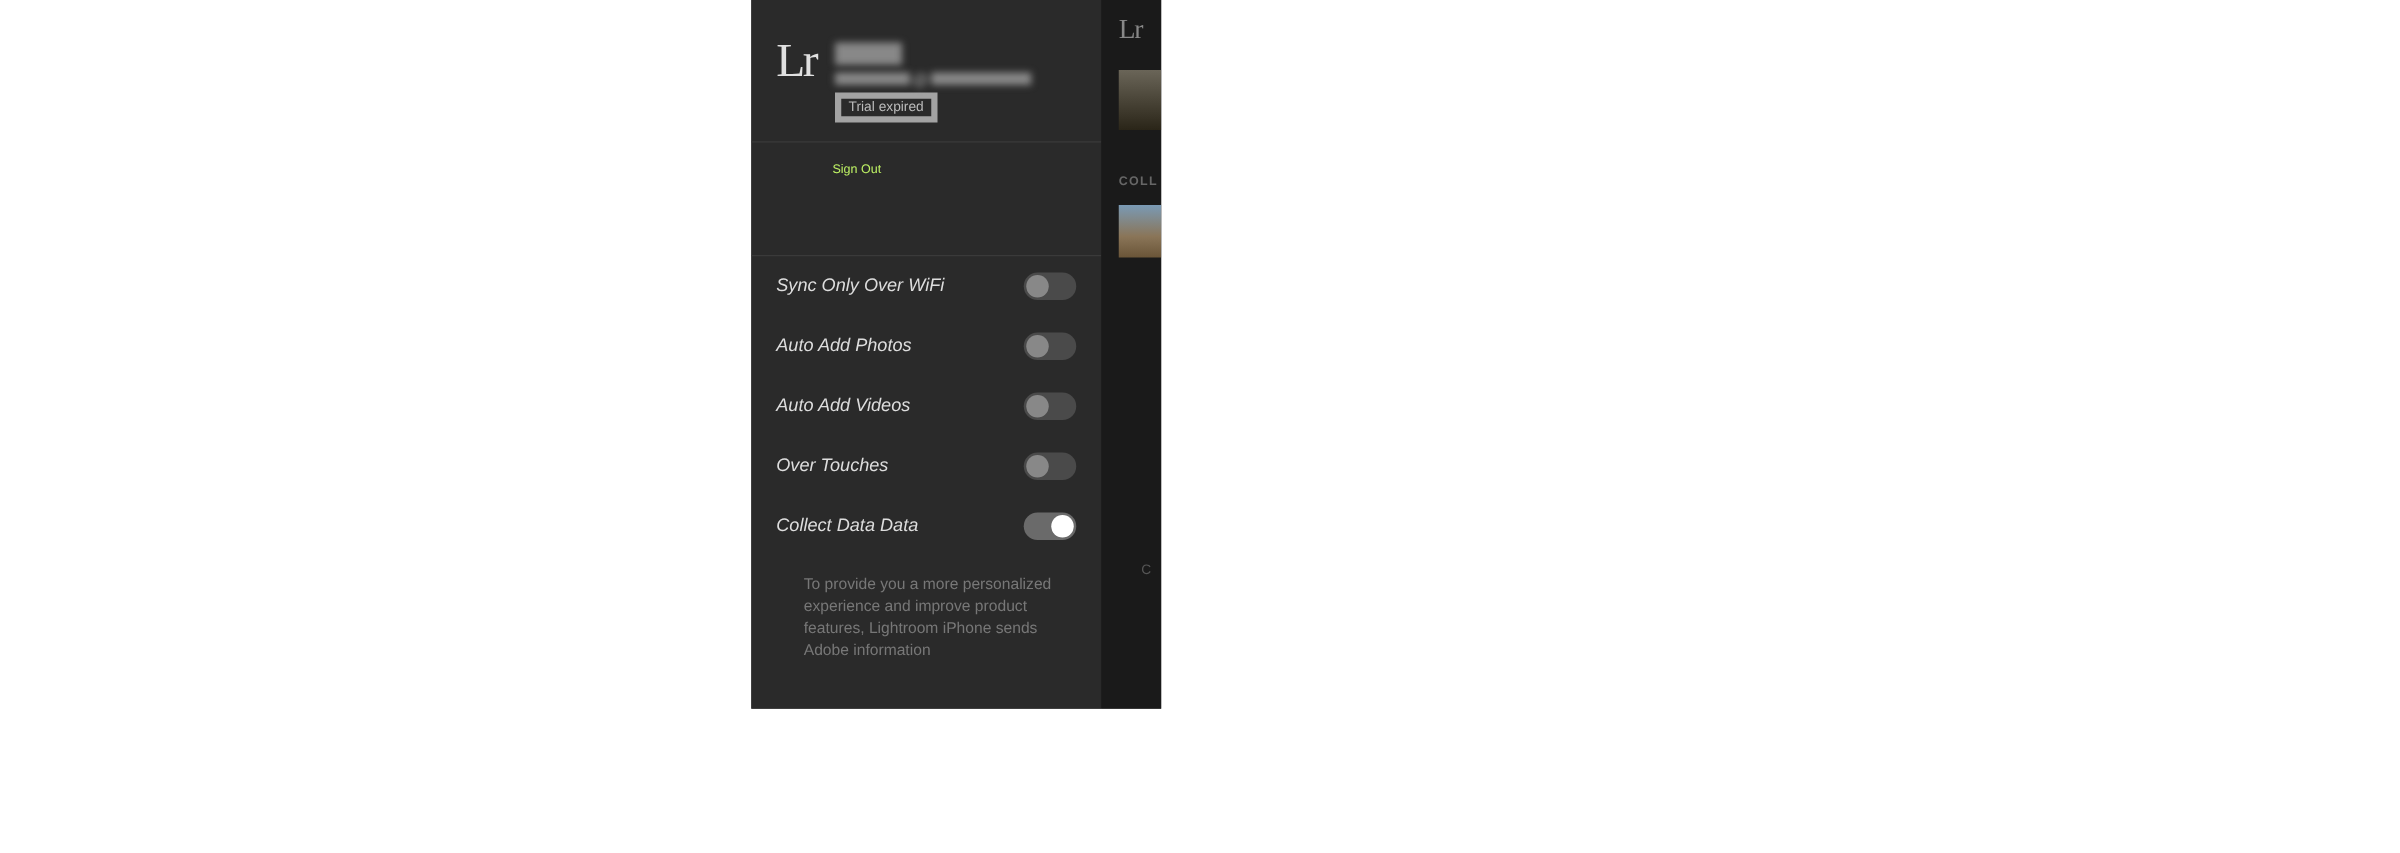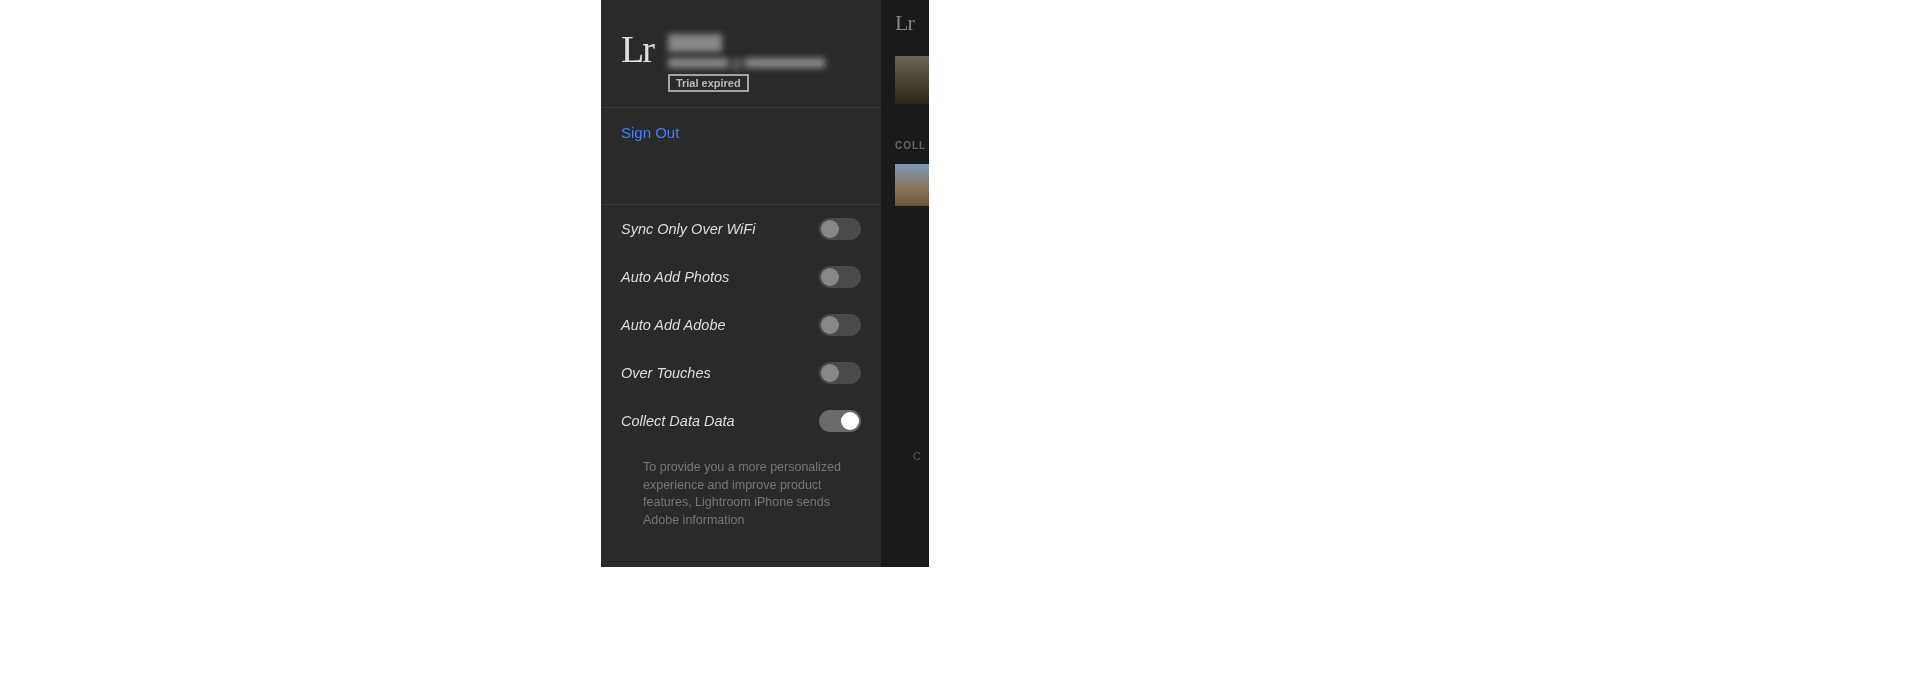--- a/index.html
+++ b/index.html
@@ -79,32 +79,32 @@
       font-size: 13px;
     }
     .email-part2 {
       width: 80px;
       height: 10px;
       background: #888;
       display: inline-block;
     }
     .trial-badge {
       display: inline-block;
-      border: 2px solid #a3a3a3;
+      border: 5px solid #a3a3a3;
       color: #bbb;
       font-size: 11px;
       padding: 1px 6px;
       margin-top: 4px;
-      font-weight: bold;
     }
     .sign-out {
       padding: 16px 20px;
-      color: #3b82f6;
-      font-size: 15px;
+      color: #bef264;
+      font-size: 10px;
       cursor: pointer;
+      margin-left: 45px;
     }
     .spacer {
       height: 48px;
       border-bottom: 1px solid #3a3a3a;
     }
     .setting-row {
       display: flex;
       align-items: center;
       justify-content: space-between;
       padding: 13px 20px;
@@ -229,21 +229,21 @@
           <div class="toggle-knob"></div>
         </div>
     </div>
     <div class="setting-row">
       <span>Auto Add Photos</span>
       <div class="toggle toggle-off">
           <div class="toggle-knob"></div>
         </div>
     </div>
     <div class="setting-row">
-      <span>Auto Add Adobe</span>
+      <span>Auto Add Videos</span>
       <div class="toggle toggle-off">
           <div class="toggle-knob"></div>
         </div>
     </div>
     <div class="setting-row">
       <span>Over Touches</span>
       <div class="toggle toggle-off">
           <div class="toggle-knob"></div>
         </div>
     </div>

